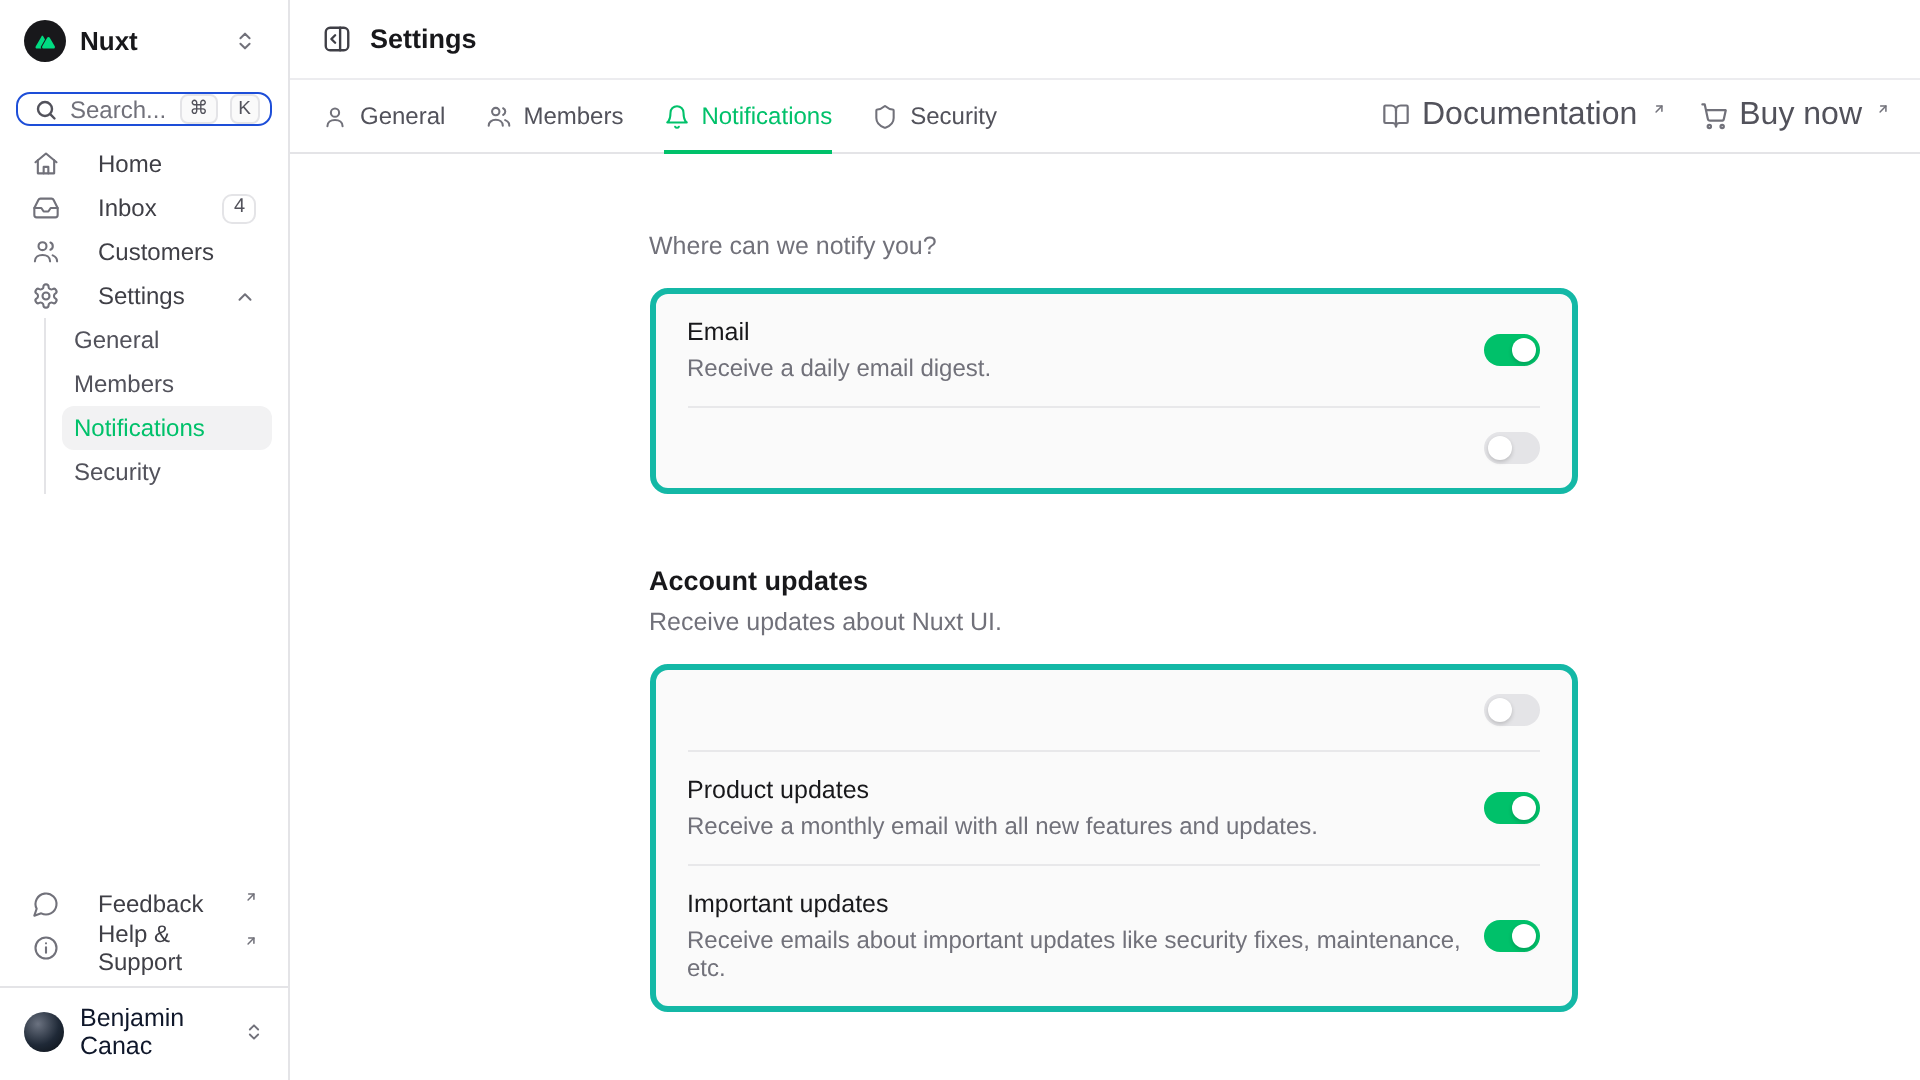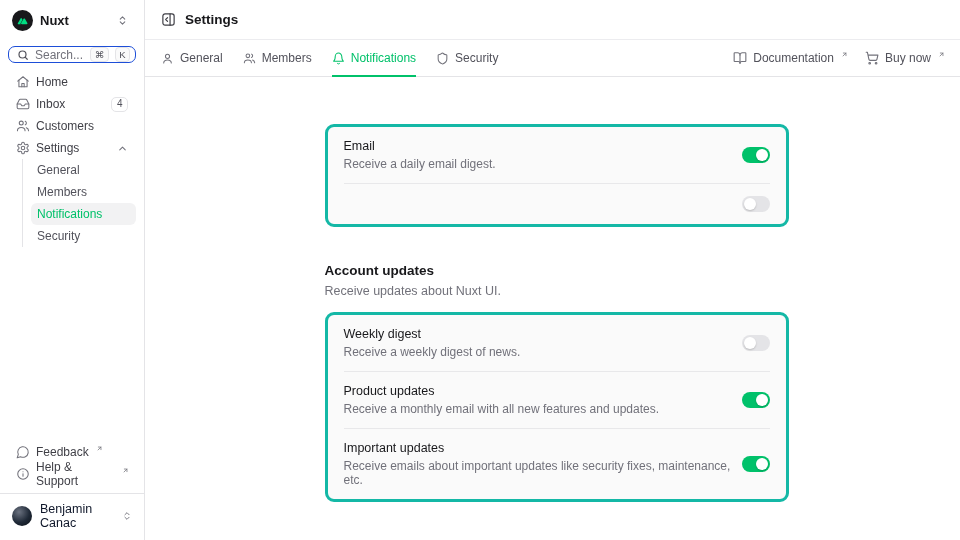--- a/index.html
+++ b/index.html
@@ -28,21 +28,21 @@
     margin-top:14px; height:17px; border:1px solid #1d4ed8; border-radius:7px;
     display:flex; align-items:center; gap:6px; padding:0 5px 0 8px; background:#fff;
     cursor:text;
   }
   .search .mag { color:#52525b; flex:none; }
   .search-label { font-size:12px; color:#71717a; flex:1; white-space:nowrap; overflow:hidden; }
   .kbd { font-size:9.5px; color:#52525b; border:1px solid #e4e4e7; background:#fafafa;
     border-radius:4px; padding:2px 3.5px; line-height:1; }
 
   .nav { margin-top:8px; display:flex; flex-direction:column; }
-  .nav-item { height:22px; display:flex; align-items:center; gap:6px; padding:0 8px;
+  .nav-item { height:22px; display:flex; align-items:center; gap:19px; padding:0 8px;
     border-radius:6px; font-size:12px; color:#3f3f46; font-weight:500; cursor:pointer; }
   .nav-icon { width:14px; height:14px; color:#71717a; flex:none; }
   .badge { margin-left:auto; font-size:10px; color:#52525b; border:1px solid #e4e4e7;
     border-radius:5px; padding:1.5px 4.5px; line-height:1; background:#fff; }
   .chev-up { margin-left:auto; color:#71717a; display:flex; }
 
   .children { margin-left:14px; border-left:1px solid #e4e4e7; padding-left:8px;
     display:flex; flex-direction:column; }
   .child { height:22px; display:flex; align-items:center; padding:0 6px; border-radius:6px;
     font-size:12px; color:#52525b; cursor:pointer; }
@@ -68,21 +68,21 @@
   .tabbar { height:37px; min-height:37px; border-bottom:1px solid #e4e4e7;
     display:flex; align-items:stretch; padding:0 16px; gap:20px; }
   .tab { display:flex; align-items:center; gap:6px; font-size:12px; font-weight:500;
     color:#52525b; position:relative; cursor:pointer; }
   .tab .t-icon { color:#71717a; display:flex; }
   .tab.active { color:var(--primary,#00c16a); }
   .tab.active .t-icon { color:var(--primary,#00c16a); }
   .tab.active::after { content:""; position:absolute; left:0; right:0; bottom:-1px;
     height:2px; background:var(--primary,#00c16a); }
   .tab-links { margin-left:auto; display:flex; align-items:center; gap:18px; }
-  .tab-link { display:flex; align-items:center; gap:6px; font-size:12px; font-weight:500;
+  .tab-link { display:flex; align-items:center; gap:6px; font-size:16px; font-weight:500;
     color:#52525b; cursor:pointer; }
   .tab-link .t-icon { color:#71717a; display:flex; }
 
   .content { flex:1; overflow:hidden; }
   .content-inner { width:464px; margin:0 auto; padding-top:33px; position:relative; left:4px; }
 
   .section + .section { margin-top:36px; }
   .sec-title { font-size:13.5px; font-weight:700; color:#18181b; }
   .sec-sub { font-size:12.5px; color:#71717a; margin-top:6px; }
   .card { margin-top:14px; background:#fafafa; border:3px solid #14b8a6;
@@ -317,43 +317,40 @@
               </svg>
           </span>
         </div>
       </div>
     </div>
 
     <div class="content">
       <div class="content-inner">
 
         <section class="section">
+          <p class="sec-sub">Where can we notify you?</p>
           <div class="card">
             <div class="row">
               <div class="row-text">
                 <div class="row-title">Email</div>
                 <div class="row-desc">Receive a daily email digest.</div>
               </div>
               <span class="toggle on"></span>
             </div>
             <div class="row">
               <span class="toggle"></span>
             </div>
           </div>
         </section>
 
         <section class="section">
           <h2 class="sec-title">Account updates</h2>
           <p class="sec-sub">Receive updates about Nuxt UI.</p>
           <div class="card">
             <div class="row">
-              <div class="row-text">
-                <div class="row-title">Weekly digest</div>
-                <div class="row-desc">Receive a weekly digest of news.</div>
-              </div>
               <span class="toggle"></span>
             </div>
             <div class="row">
               <div class="row-text">
                 <div class="row-title">Product updates</div>
                 <div class="row-desc">Receive a monthly email with all new features and updates.</div>
               </div>
               <span class="toggle on"></span>
             </div>
             <div class="row">

